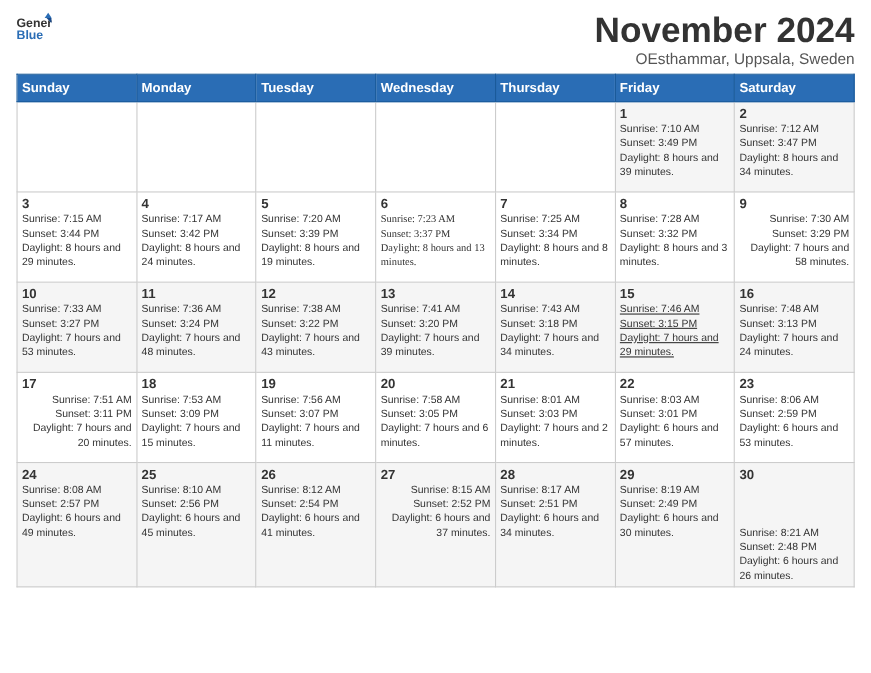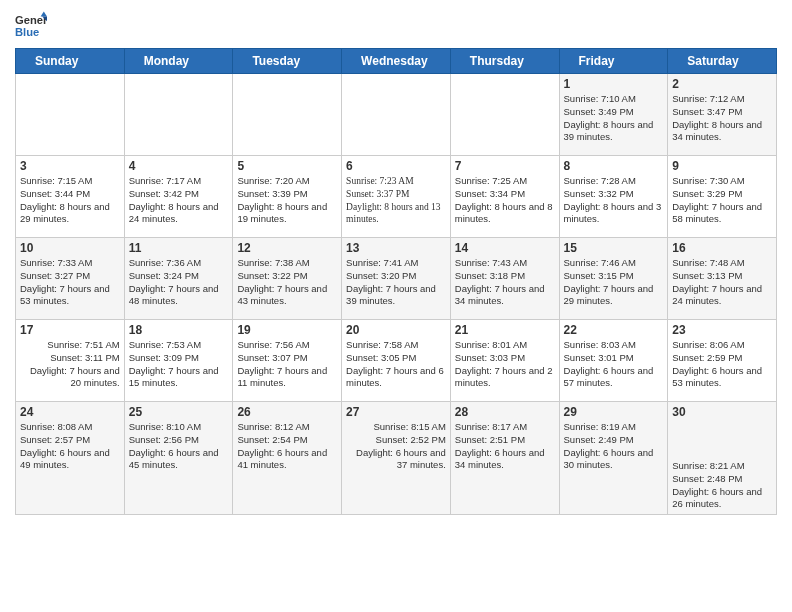--- a/index.html
+++ b/index.html
@@ -45,21 +45,21 @@
     table {
       width: 100%;
       border-collapse: collapse;
       table-layout: fixed;
     }
     thead tr th {
       background-color: #2a6db5;
       color: #fff;
       font-size: 12px;
       font-weight: bold;
-      padding: 5px 19px;
+      padding: 5px 4px;
       text-align: left;
       border: 1px solid #1a5a9a;
     }
     tbody tr td {
       border: 1px solid #ccc;
       vertical-align: top;
       padding: 3px 4px;
       font-size: 10px;
       color: #333;
       height: 82px;
@@ -90,20 +90,22 @@
   <div class="header">
     <div class="logo">
       <svg class="logo-icon" viewBox="0 0 40 40">
         <text x="0" y="18" font-size="14" font-weight="bold" fill="#333">General</text>
         <text x="0" y="32" font-size="14" font-weight="bold" fill="#2a6db5">Blue</text>
         <polygon points="32,8 40,8 36,2" fill="#2a6db5"></polygon>
         <polygon points="34,8 40,8 40,14" fill="#1a4a8a"></polygon>
       </svg>
     </div>
     <div class="title-block">
+      <div class="month-title">November 2024</div>
+      <div class="subtitle">OEsthammar, Uppsala, Sweden</div>
     </div>
   </div>
 
   <table>
     <thead>
       <tr>
       <th>Sunday</th>
           <th>Monday</th>
           <th>Tuesday</th>
           <th>Wednesday</th>
@@ -164,21 +166,21 @@
 Daylight: 8 hours and 8 minutes.</div>
           </td>
           <td>
             <span class="day-num">8</span>
             <div class="day-info" style="white-space: pre-line;">Sunrise: 7:28 AM
 Sunset: 3:32 PM
 Daylight: 8 hours and 3 minutes.</div>
           </td>
           <td>
             <span class="day-num">9</span>
-            <div class="day-info" style="white-space: pre-line;">Sunrise: 7:30 AM
+            <div class="day-info" style="white-space: pre-line; text-align: right;">Sunrise: 7:30 AM
 Sunset: 3:29 PM
 Daylight: 7 hours and 58 minutes.</div>
           </td>
         </tr>
         <tr>
           <td>
             <span class="day-num">10</span>
             <div class="day-info" style="white-space: pre-line;">Sunrise: 7:33 AM
 Sunset: 3:27 PM
 Daylight: 7 hours and 53 minutes.</div>
@@ -202,21 +204,21 @@
 Daylight: 7 hours and 39 minutes.</div>
           </td>
           <td>
             <span class="day-num">14</span>
             <div class="day-info" style="white-space: pre-line;">Sunrise: 7:43 AM
 Sunset: 3:18 PM
 Daylight: 7 hours and 34 minutes.</div>
           </td>
           <td>
             <span class="day-num">15</span>
-            <div class="day-info" style="white-space: pre-line;">Sunrise: 7:46 AM
+            <div class="day-info" style="white-space: pre-line; text-decoration: underline;">Sunrise: 7:46 AM
 Sunset: 3:15 PM
 Daylight: 7 hours and 29 minutes.</div>
           </td>
           <td>
             <span class="day-num">16</span>
             <div class="day-info" style="white-space: pre-line;">Sunrise: 7:48 AM
 Sunset: 3:13 PM
 Daylight: 7 hours and 24 minutes.</div>
           </td>
         </tr>

